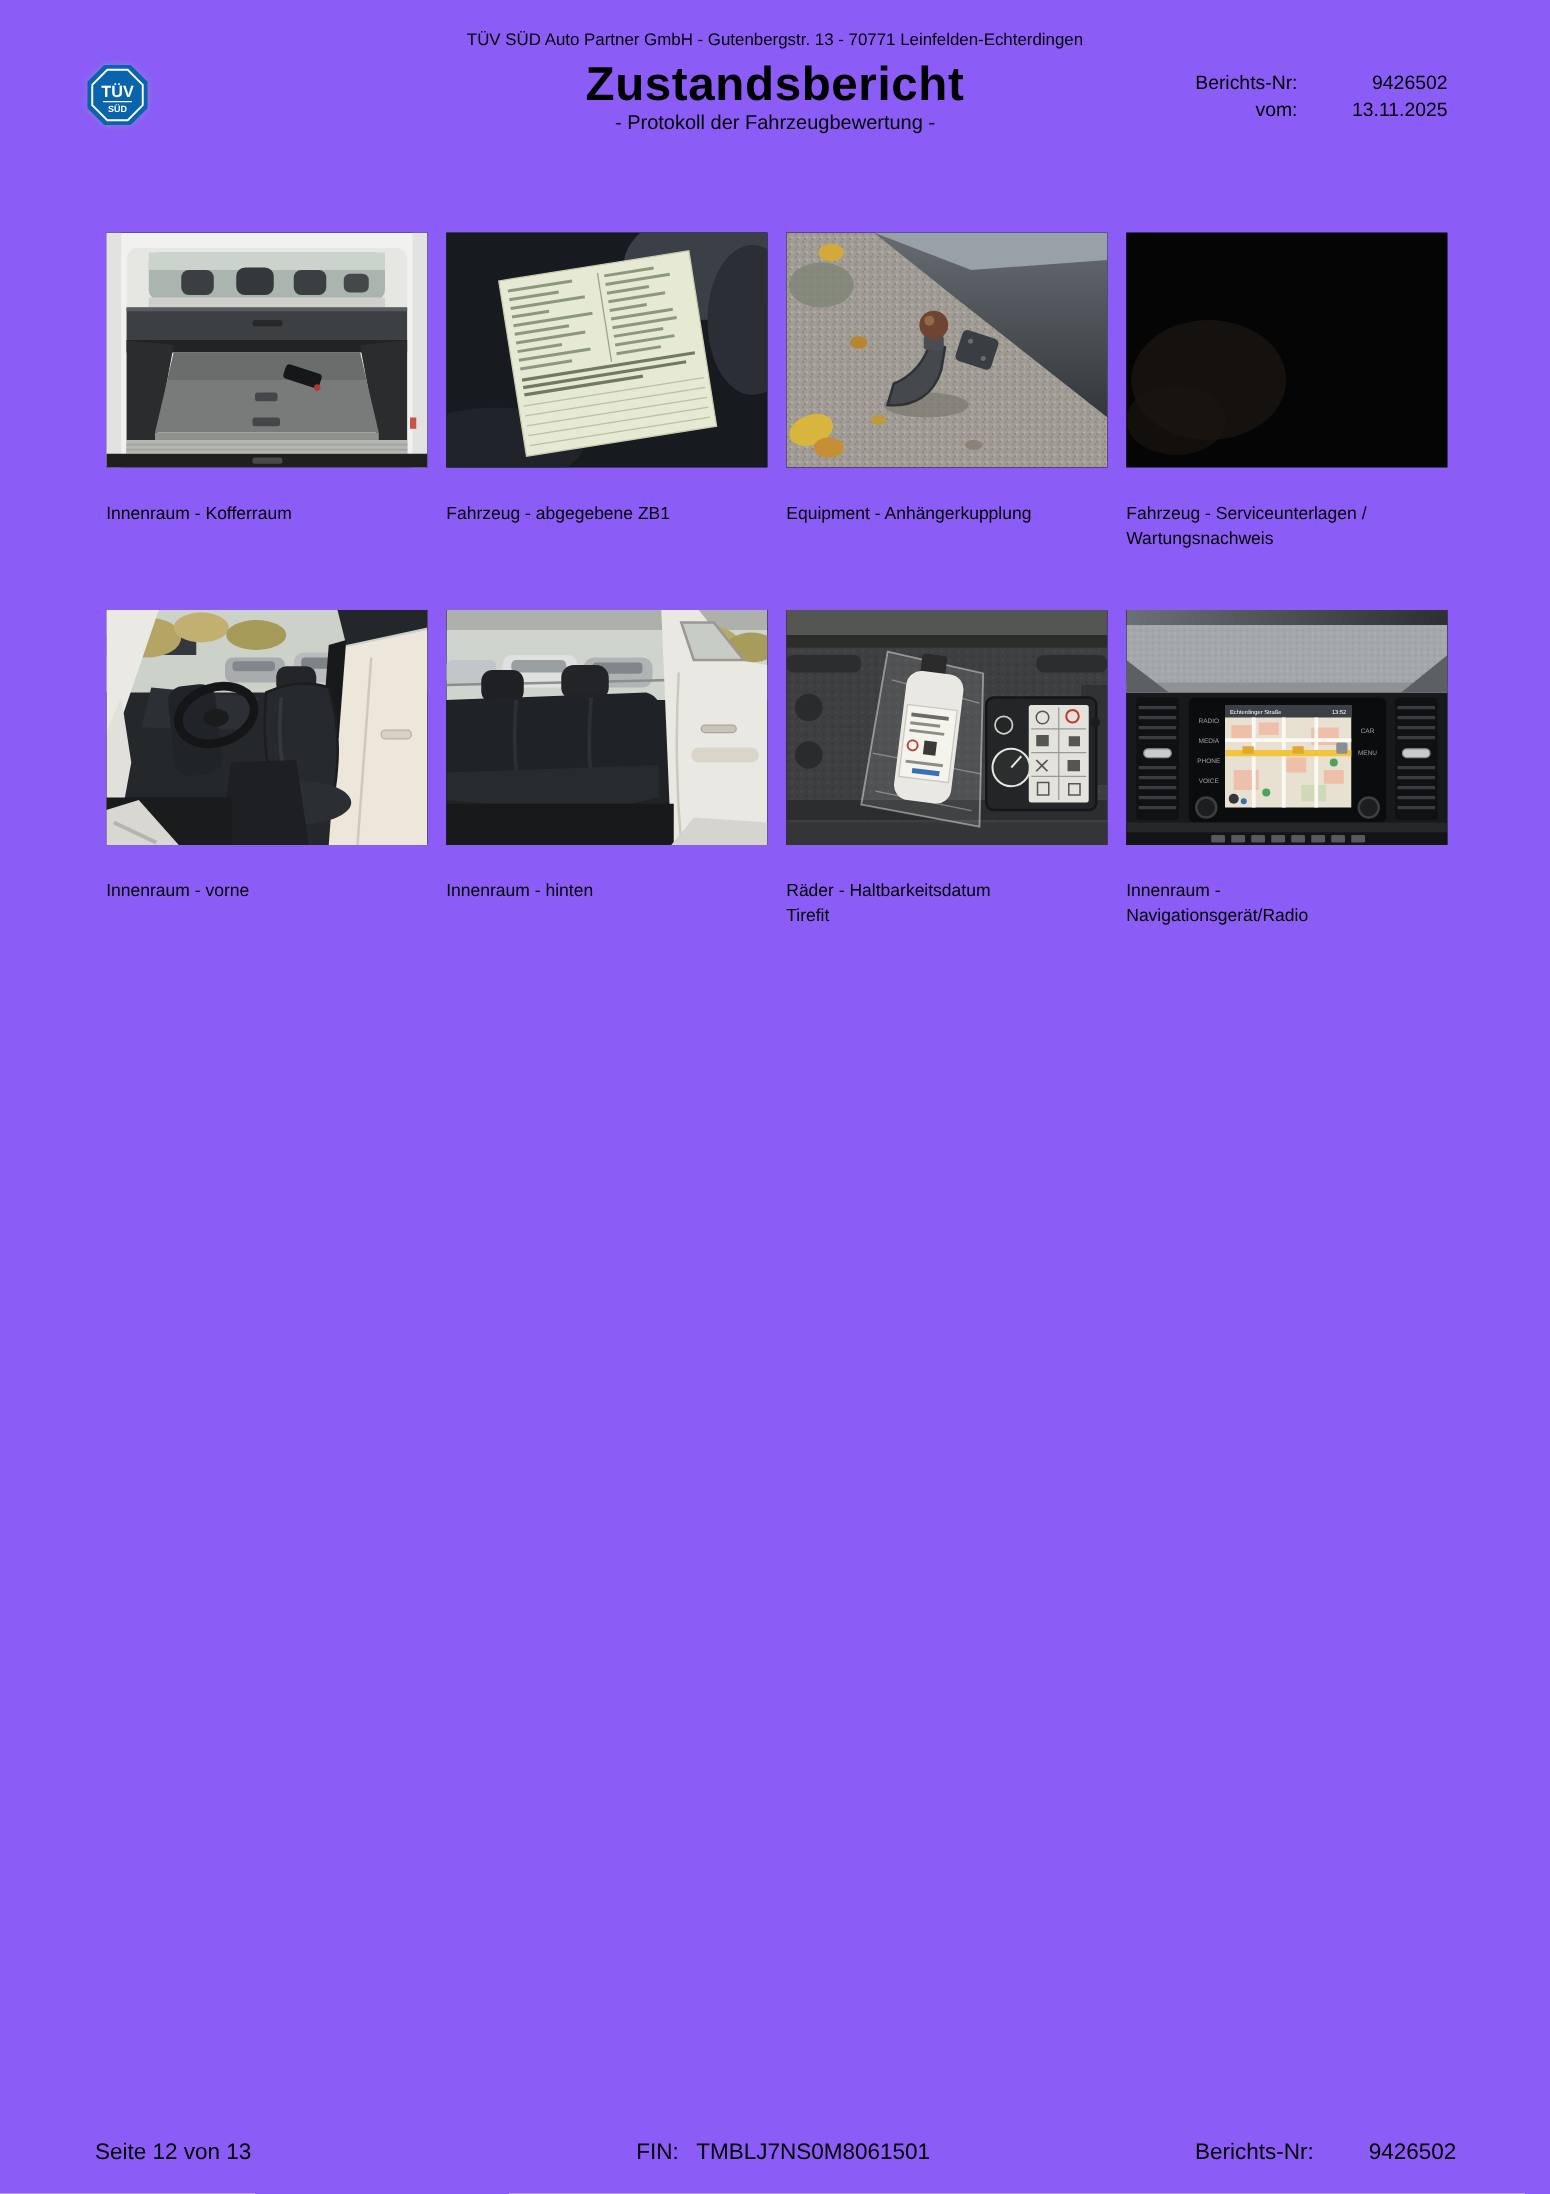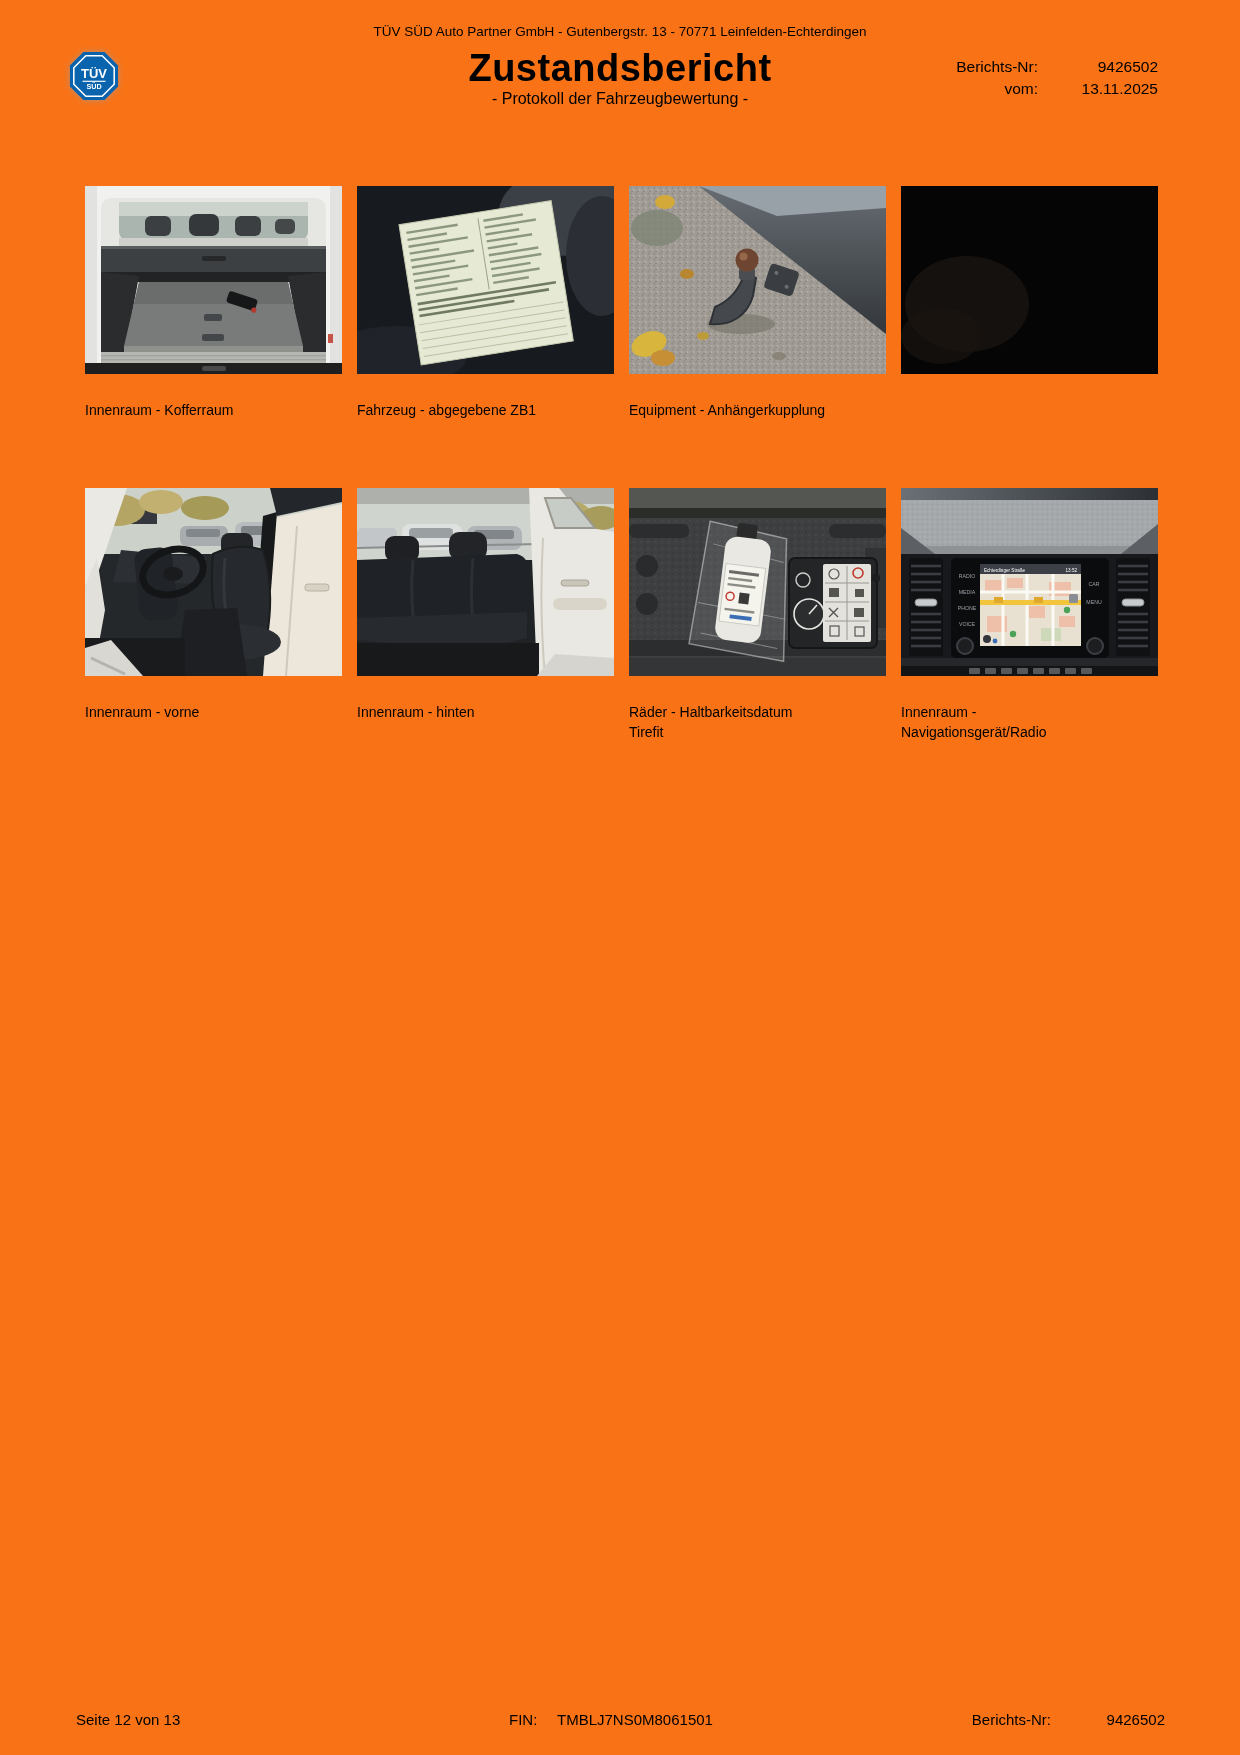--- a/index.html
+++ b/index.html
@@ -1,32 +1,32 @@
 <!DOCTYPE html>
 <html><head>
 <meta charset="utf-8">
 <style>
   html,body{margin:0;padding:0;background:#fff}
-  .page{position:relative;width:1240px;height:1755px;background:#f97316;overflow:hidden;
+  .page{position:relative;width:1240px;height:1755px;background:#8b5cf6;overflow:hidden;
         font-family:"Liberation Sans",sans-serif;color:#000}
   .address{position:absolute;top:24px;left:0;width:100%;text-align:center;font-size:13.5px}
   .logo{position:absolute;left:69px;top:51px;width:50px;height:50px;filter:drop-shadow(0 0 3px rgba(140,160,190,.55))}
   .title{position:absolute;top:47px;left:0;width:100%;text-align:center;font-size:38px;font-weight:bold;letter-spacing:.5px}
   .subtitle{position:absolute;top:90px;left:0;width:100%;text-align:center;font-size:16px}
   .meta{position:absolute;top:56px;left:880px;width:278px;font-size:15.5px}
   .meta-row{display:flex;justify-content:flex-end;line-height:22px}
   .meta-row .val{width:120px;text-align:right}
   .row{position:absolute;left:85px;display:flex;gap:15px}
   .row1{top:186px}
   .row2{top:488px}
   .cell{width:257px}
   .ph{position:relative;width:257px;height:188px;overflow:hidden;background:#111}
   .ph svg{position:absolute;left:0;top:0;display:block}
   .caption{margin-top:27px;text-align:left;font-size:14px;line-height:19.5px;white-space:pre-line}
-  .footer{position:absolute;top:1711px;left:0;width:100%;height:20px;font-size:15px}
+  .footer{position:absolute;top:1711px;left:0;width:100%;height:20px;font-size:18px}
   .footer span{position:absolute;top:0;white-space:nowrap}
   .f-page{left:76px}
   .f-fin-l{left:509px}
   .f-fin-v{left:557px}
   .f-rep-l{right:189px}
   .f-rep-v{right:75px}
 </style>
 </head>
 <body>
 
@@ -198,20 +198,22 @@
     </div>
 
     <div class="cell">
       <div class="ph">
         <svg width="257" height="188" viewBox="0 0 257 188">
           <rect width="257" height="188" fill="#050505"></rect>
           <ellipse cx="66" cy="118" rx="62" ry="48" fill="#171310" opacity=".9"></ellipse>
           <ellipse cx="40" cy="150" rx="40" ry="28" fill="#1c1612" opacity=".6"></ellipse>
         </svg>
       </div>
+      <div class="caption">Fahrzeug - Serviceunterlagen /
+Wartungsnachweis</div>
     </div>
   </div>
 
   <div class="row row2">
 
     <div class="cell">
       <div class="ph">
         <svg width="257" height="188" viewBox="0 0 257 188">
           <rect width="257" height="188" fill="#25282b"></rect>
           <rect width="257" height="66" fill="#ccd1ca"></rect>

